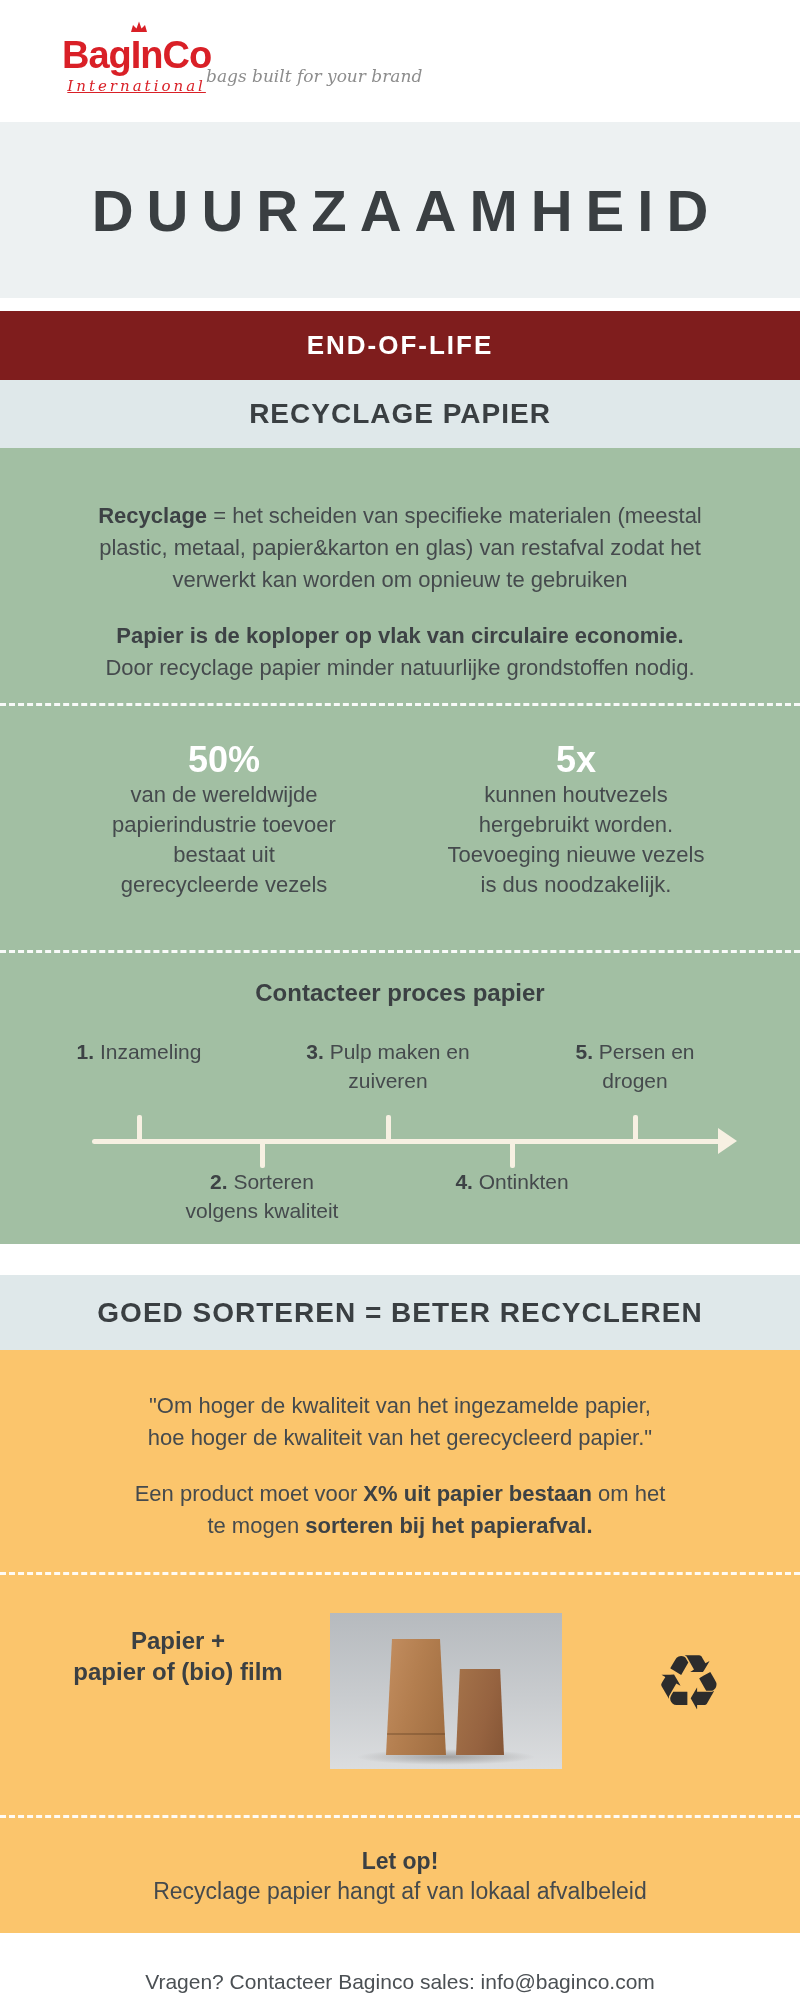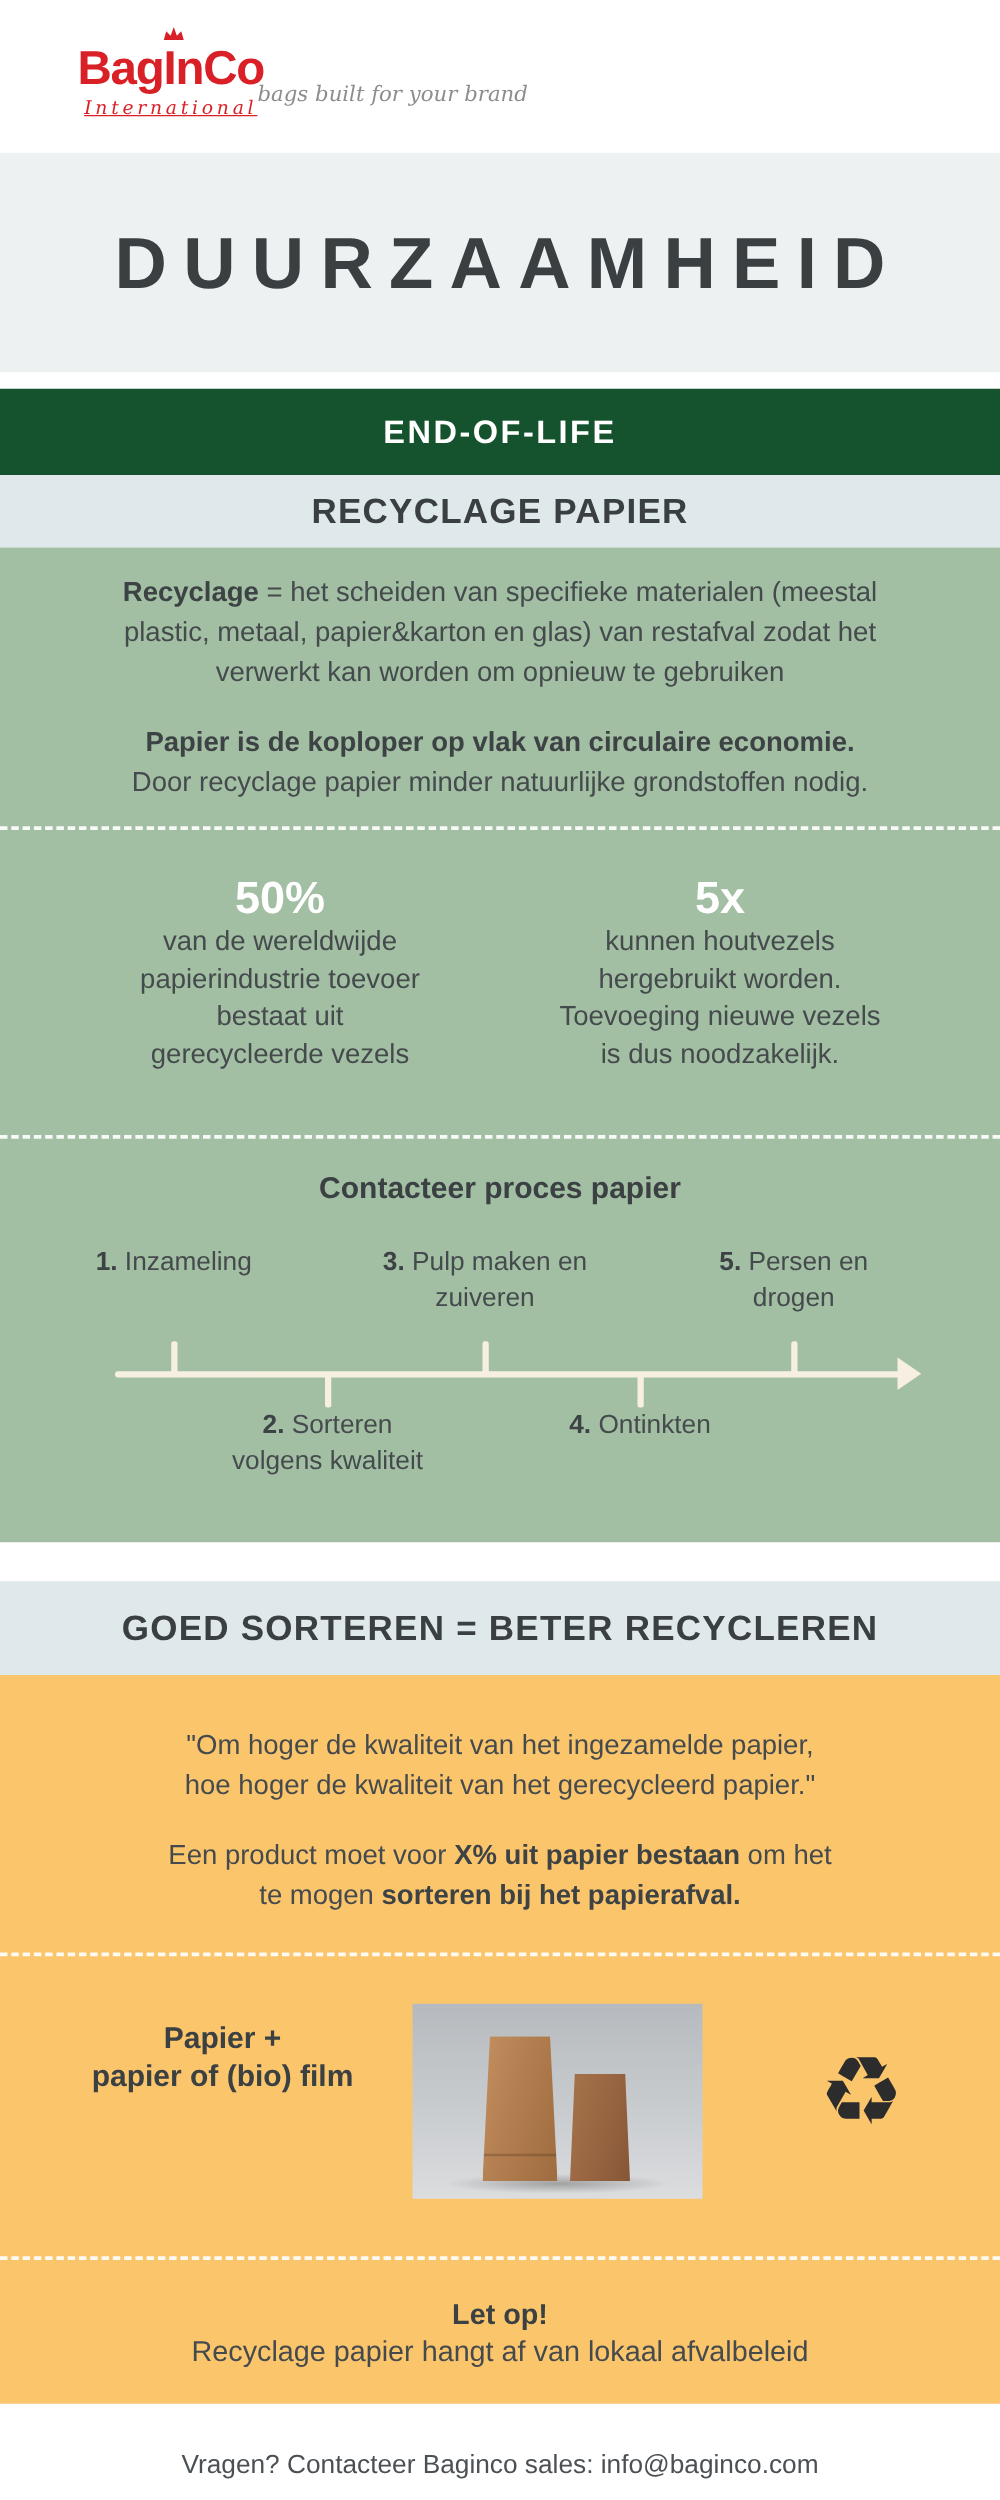--- a/index.html
+++ b/index.html
@@ -12,32 +12,32 @@
   .logo-name{position:relative;font-size:38px;font-weight:bold;color:#d92027;letter-spacing:-1px;line-height:1;}
   .in-wrap{position:relative;}
   .crown{position:absolute;top:-13px;left:-1px;}
   .logo-sub{font-family:"DejaVu Serif",serif;font-style:italic;color:#d92027;font-size:15px;letter-spacing:3px;text-align:center;margin-top:3px;text-decoration:underline;}
   .tagline{position:absolute;left:206px;top:66px;font-family:"DejaVu Serif",serif;font-style:italic;color:#8d8d8d;font-size:17px;white-space:nowrap;}
 
   
   .band-title{height:176px;background:#edf1f2;display:flex;align-items:center;justify-content:center;}
   .main-title{font-size:58px;font-weight:800;letter-spacing:13px;text-indent:13px;color:#3a3f42;}
   .gap1{height:13px;background:#ffffff;}
-  .band-gray{height:69px;background:#14532d;display:flex;align-items:center;justify-content:center;}
+  .band-gray{height:69px;background:#7f1d1d;display:flex;align-items:center;justify-content:center;}
   .band-gray-label{color:#ffffff;font-size:26px;font-weight:bold;letter-spacing:2px;}
   .band-light{background:#dfe8ea;display:flex;align-items:center;justify-content:center;}
-  .band-light1{height:58px;}
+  .band-light1{height:68px;}
   .band-light2{height:75px;}
   .band-light-label{color:#3a3f42;font-size:28px;font-weight:bold;letter-spacing:1px;}
   .gap2{height:31px;background:#ffffff;}
 
   
   .green{height:796px;background:#a2bfa3;}
   .para{text-align:center;font-size:22px;line-height:32px;color:#454a4d;}
-  .p-def{padding-top:20px;}
+  .p-def{padding-top:52px;}
   .p-leader{margin-top:24px;}
   .b{font-weight:bold;color:#3d4245;}
   .divider{height:0;border-top:3px dashed rgba(255,255,255,0.92);}
   .div-g1{margin-top:19px;}
   .div-g2{margin-top:50px;}
   .stats{display:flex;justify-content:center;gap:52px;margin-top:34px;}
   .stat{width:300px;text-align:center;}
   .stat-value{font-size:36px;font-weight:bold;color:#ffffff;line-height:40px;}
   .stat-text{font-size:22px;line-height:30px;color:#454a4d;white-space:pre-line;}
 

